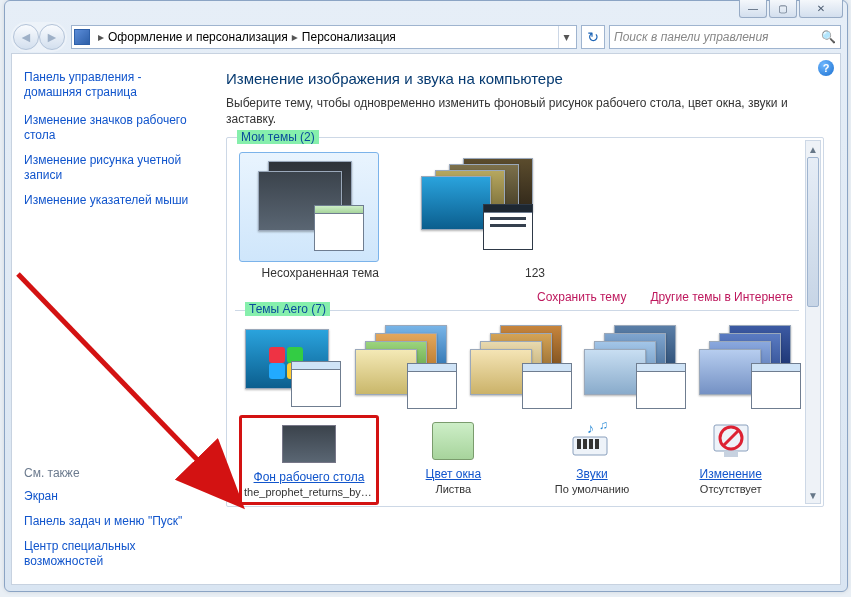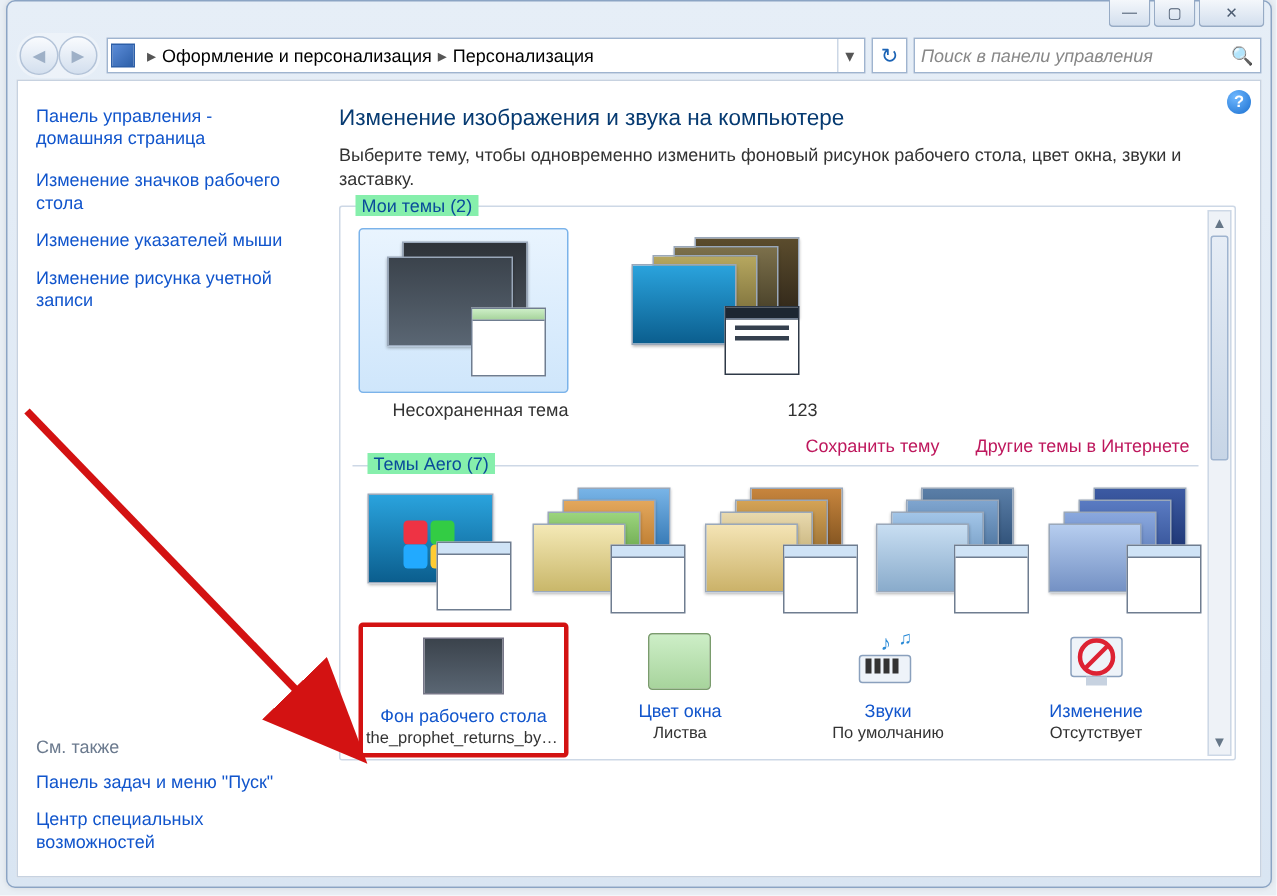--- a/index.html
+++ b/index.html
@@ -203,21 +203,21 @@
   .bottom-row {
     display:flex; gap:10px;
     padding:8px 4px 4px 4px;
   }
   .bot-item {
     width:140px;
     text-align:center;
     padding:4px 2px;
     font-size:12px;
   }
-  .bot-item .lab { color:#1155cc; margin-top:4px; }
+  .bot-item .lab { color:#1155cc; margin-top:4px;text-decoration:underline; }
   .bot-item .val { color:#333; font-size:11px; margin-top:2px; white-space:nowrap; overflow:hidden; text-overflow:ellipsis; }
   .bot-icon {
     width:54px; height:44px; margin:0 auto;
     display:flex; align-items:center; justify-content:center;
     position:relative;
   }
 
   .red-box {
     border:3px solid #d31212;
     border-radius:3px;
@@ -282,24 +282,25 @@
     <div class="search-bar">
       <span>Поиск в панели управления</span>
       <span class="mag">🔍</span>
     </div>
   </div>
 
   <div class="body">
     <div class="sidebar">
       <div class="side-title">Панель управления - домашняя страница</div>
       <div class="side-link">Изменение значков рабочего стола</div>
+      <div class="side-link">Изменение рисунка учетной записи</div>
       <div class="side-link">Изменение указателей мыши</div>
-      <div class="side-link">Изменение рисунка учетной записи</div>
       <div class="side-spacer"></div>
       <div class="side-sub-head">См. также</div>
+      <div class="side-link">Экран</div>
       <div class="side-link">Панель задач и меню "Пуск"</div>
       <div class="side-link">Центр специальных возможностей</div>
     </div>
 
     <div class="content">
       <div class="help-icon">?</div>
       <div class="h1">Изменение изображения и звука на компьютере</div>
       <div class="sub">Выберите тему, чтобы одновременно изменить фоновый рисунок рабочего стола, цвет окна, звуки и заставку.</div>
 
       <div class="panel" style="height:370px; padding-right:24px;">

